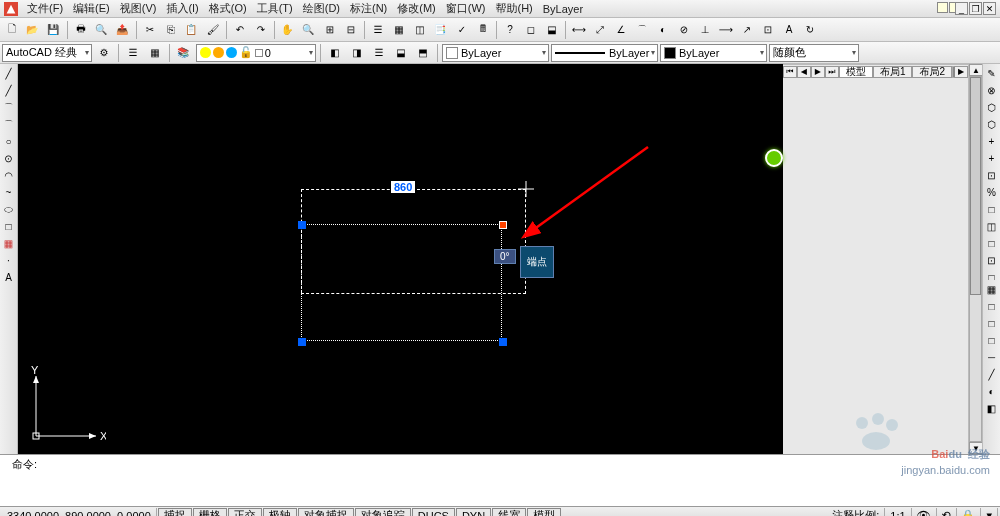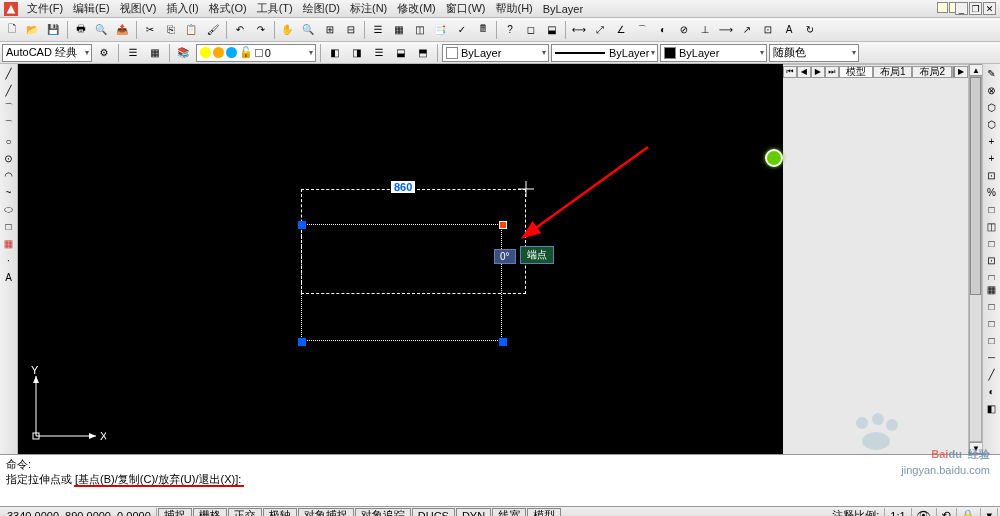--- a/index.html
+++ b/index.html
@@ -37,23 +37,23 @@
 .scroll-thumb{position:absolute;height:10px;background:#ccc;border:1px solid #888;top:0}
 .scroll-v{width:14px;background:#e8e8e8;border-left:1px solid #bbb;display:flex;flex-direction:column}
 .ucs{position:absolute;bottom:8px;left:8px;width:80px;height:80px}
 .ucs line{stroke:#fff;stroke-width:1}
 .ucs text{fill:#fff;font-size:11px}
 .rect-dash{position:absolute;border:1px dashed #fff}
 .grip{width:8px;height:8px;background:#0060ff;position:absolute}
 .grip.hot{background:#ff4400;border:1px solid #fff}
 .dim-label{position:absolute;background:#fff;color:#0060ff;padding:0 3px;font-size:11px;font-weight:bold}
 .angle-label{position:absolute;background:#3b5080;color:#fff;padding:1px 5px;font-size:10px;border:1px solid #6080b0}
-.endpoint-label{position:absolute;background:#14532d;color:#fff;padding:1px 6px;font-size:10px;border:1px solid #6080b0}
+.endpoint-label{position:absolute;background:#0c4a6e;color:#fff;padding:8px 6px;font-size:10px;border:1px solid #6080b0}
 .arrow{position:absolute}
-.cmdline{height:52px;background:#fff;border-top:1px solid #999;padding:2px 6px;font-size:12px;font-family:SimSun,monospace;color:#000;line-height:15px}
+.cmdline{height:52px;background:#fff;border-top:1px solid #999;padding:2px 12px;font-size:12px;font-family:SimSun,monospace;color:#000;line-height:15px}
 .cmdline .red-ul{border-bottom:2px solid #d00;padding-bottom:0}
 .statusbar{height:18px;background:linear-gradient(#f0f0f0,#d8d8d8);border-top:1px solid #999;display:flex;align-items:center;font-size:10px;padding:0 2px;gap:0}
 .status-seg{padding:0 5px;border-right:1px solid #aaa;height:16px;display:flex;align-items:center}
 .status-seg.box{border:1px solid #888;background:#e8e8e8;margin-left:1px}
 .light-row{display:flex;gap:2px;align-items:center}
 .light{width:11px;height:11px;border-radius:50%}
 .watermark{position:absolute;right:10px;bottom:40px;color:#4a6a90;font-size:13px;opacity:0.7;text-align:right;pointer-events:none}
 .watermark .big{font-size:22px;font-weight:bold;color:#5a7aa0}
 svg.paw{position:absolute;right:100px;bottom:65px;opacity:0.4}
 .green-dot{position:absolute;right:0;top:85px;width:18px;height:18px;background:#6c0;border-radius:50%;border:2px solid #fff;box-shadow:0 0 4px #6c0}
@@ -291,21 +291,20 @@
     <span class="tool-icon">□</span>
     <span class="tool-icon">─</span>
     <span class="tool-icon">╱</span>
     <span class="tool-icon">◐</span>
     <span class="tool-icon">◧</span>
   </div>
 </div>
 
 <div class="cmdline">
   <div>命令:</div>
-  <div><span>指定拉伸点或 [基点(B)/复制(C)/放弃(U)/退出(X)]:</span> <span style="display:inline-block;border-bottom:2px solid #d00;width:170px;height:4px;vertical-align:bottom;margin-left:-170px"></span></div>
 </div>
 
 <div class="statusbar">
   <span class="status-seg">3340.0000, 890.0000, 0.0000</span>
   <span class="status-seg box">捕捉</span>
   <span class="status-seg box">栅格</span>
   <span class="status-seg box">正交</span>
   <span class="status-seg box">极轴</span>
   <span class="status-seg box">对象捕捉</span>
   <span class="status-seg box">对象追踪</span>

